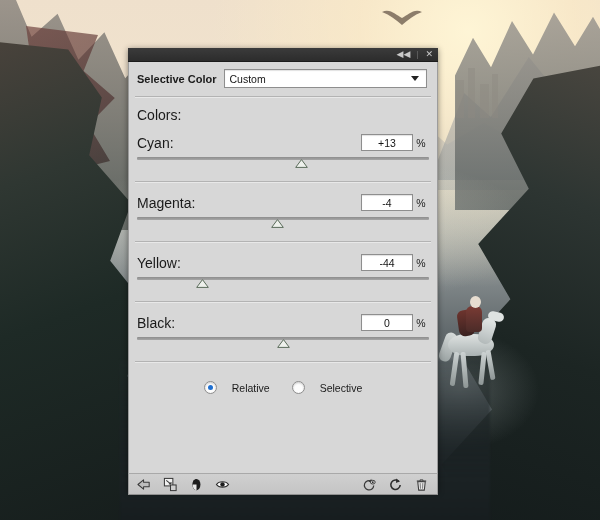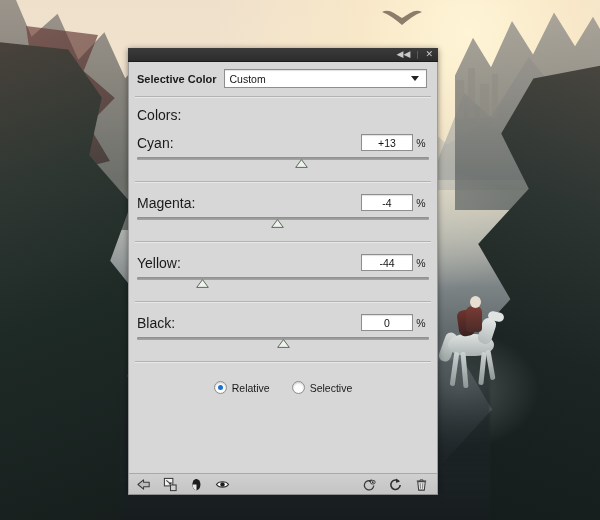--- a/index.html
+++ b/index.html
@@ -133,21 +133,21 @@
   .numbox{width:50px;height:15px;background:#fff;border:1px solid #8e8e8e;
           font-size:10.5px;color:#141414;display:flex;align-items:center;justify-content:center;
           box-shadow:inset 0 1px 1px rgba(0,0,0,.12);}
   .pct{width:16px;text-align:center;font-size:10.5px;color:#1a1a1a;}
   .track-wrap{position:relative;height:16px;margin-top:6px;}
   .track{position:absolute;left:0;right:0;top:0;height:3px;
          background:linear-gradient(to bottom,#8d8d8d,#a6a6a6);border-radius:1px;}
   .thumb-o{position:absolute;top:2px;width:13px;height:9px;}
 
   .radios{display:flex;justify-content:center;gap:22px;margin-top:18px;}
-  .radio{display:flex;align-items:center;gap:5px;font-size:10.5px;color:#1a1a1a;}
+  .radio{display:flex;align-items:center;gap:15px;font-size:10.5px;color:#1a1a1a;}
   .dot{width:11px;height:11px;border-radius:50%;background:#fdfdfd;
        border:1px solid #8d8d8d;box-shadow:inset 0 1px 2px rgba(0,0,0,.2);
        display:flex;align-items:center;justify-content:center;}
   .dot.on:after{content:"";width:5px;height:5px;border-radius:50%;background:#1f6fd0;}
 
   .footer{height:20px;background:linear-gradient(to bottom,#d0d0d0,#c4c4c4);
           border-top:1px solid #a9a9a9;border-left:1px solid #9c9c9c;border-right:1px solid #9c9c9c;
           border-bottom:1px solid #8f8f8f;
           display:flex;align-items:center;padding:0 8px;gap:11px;}
   .spacer{flex:1;}

